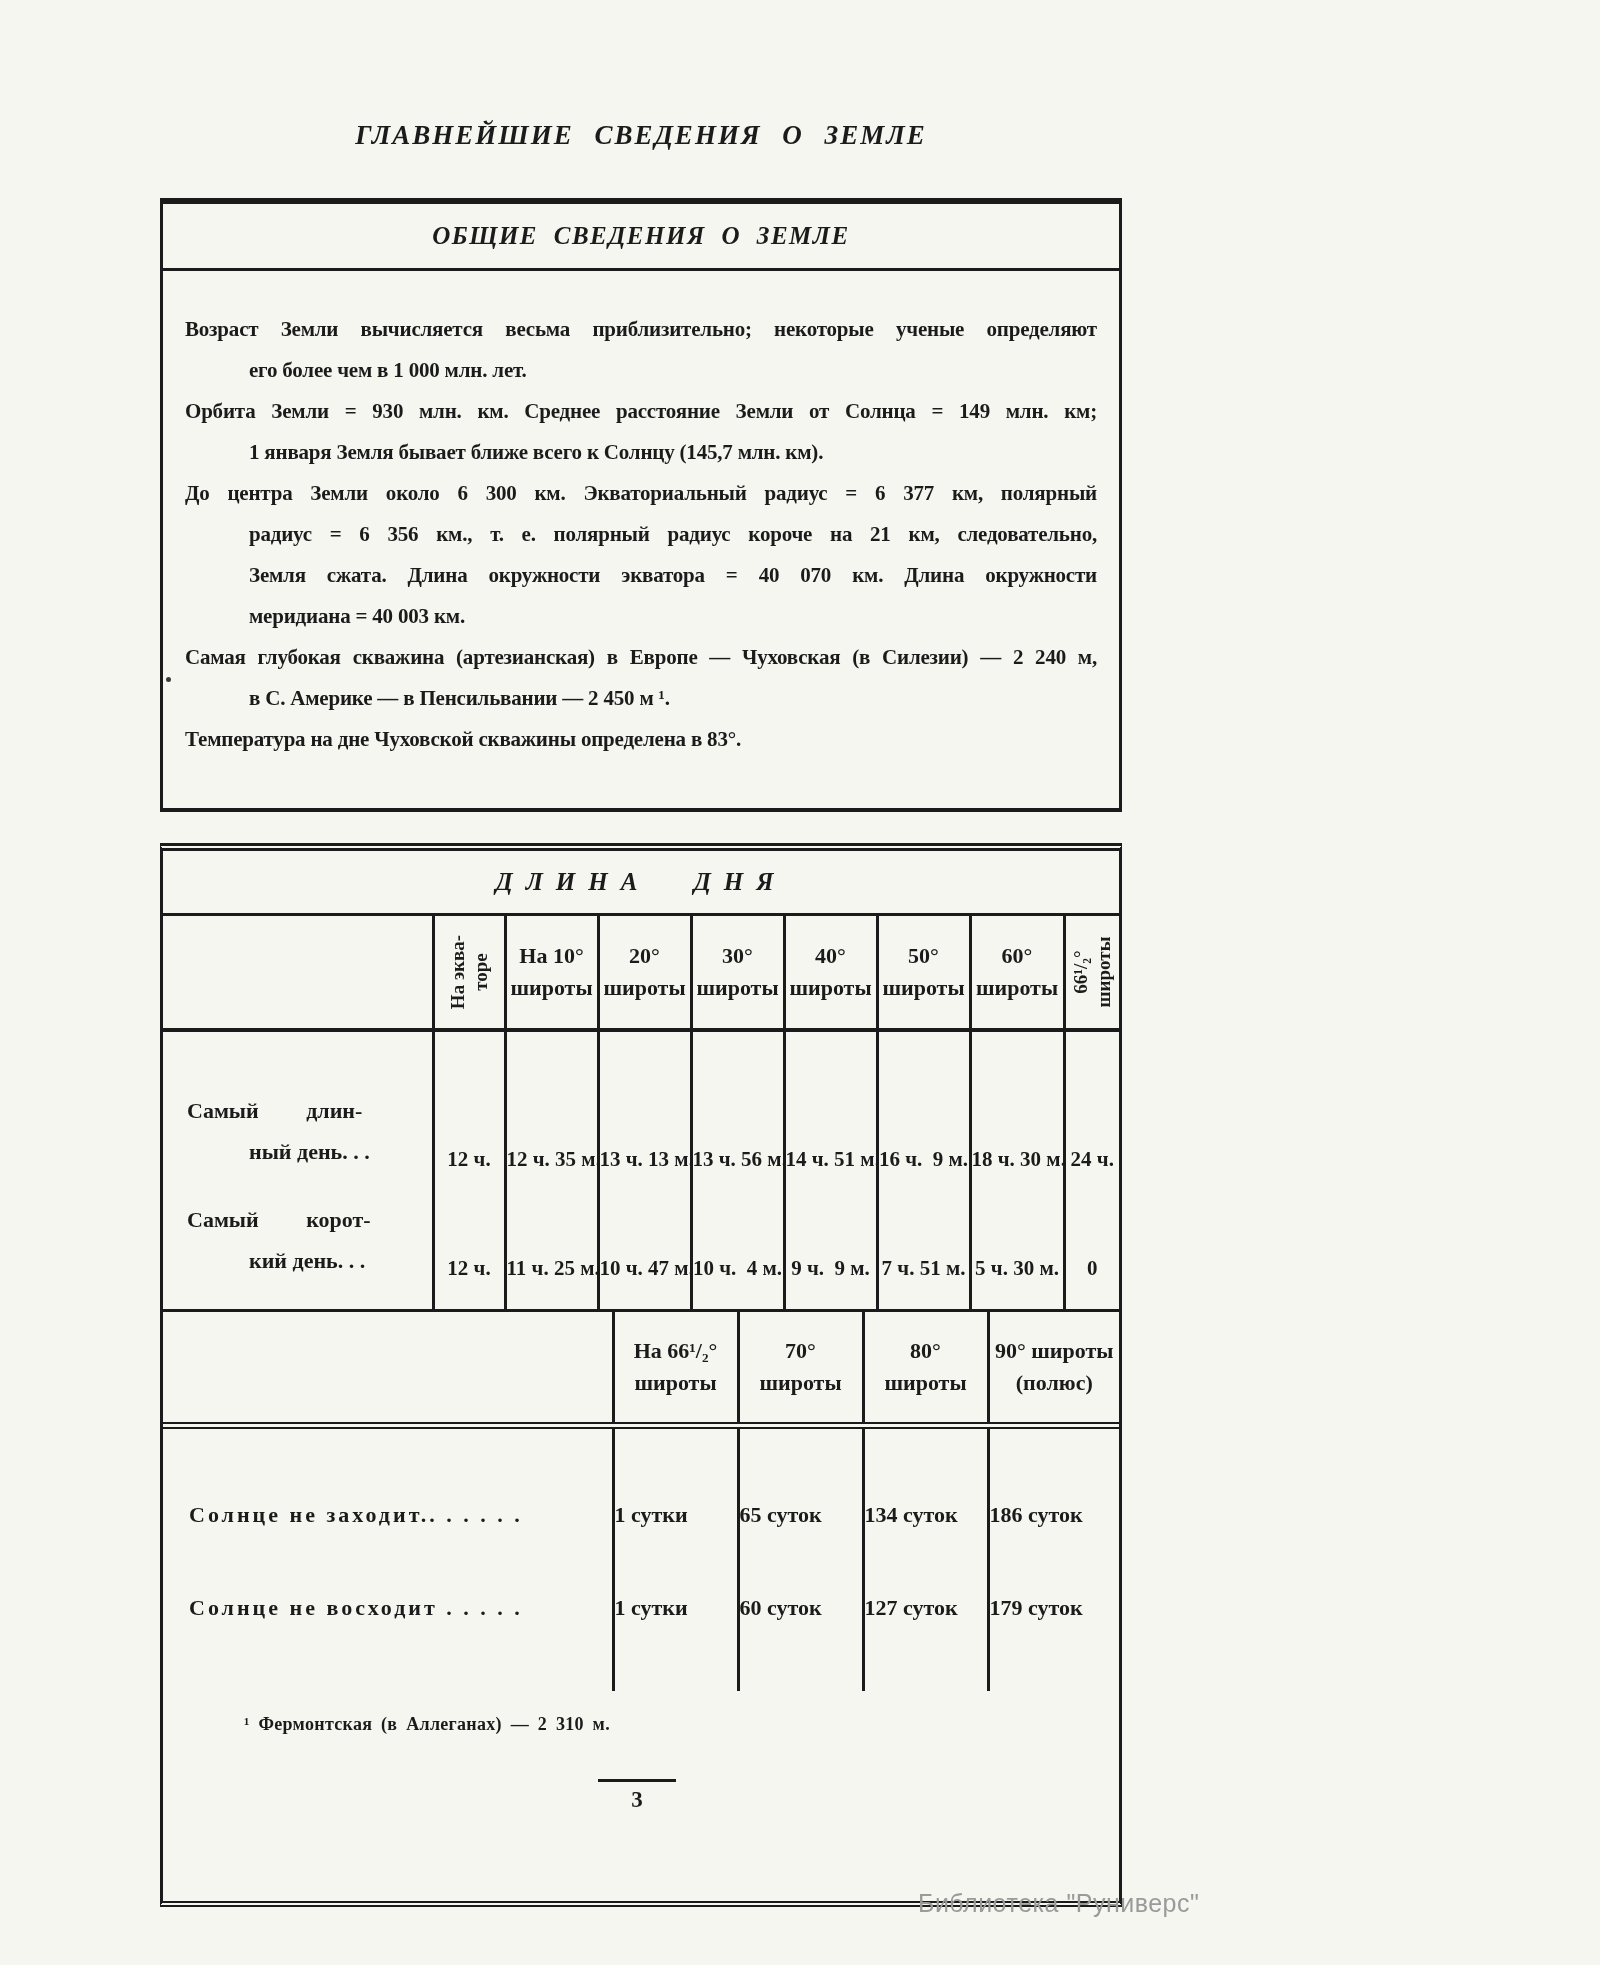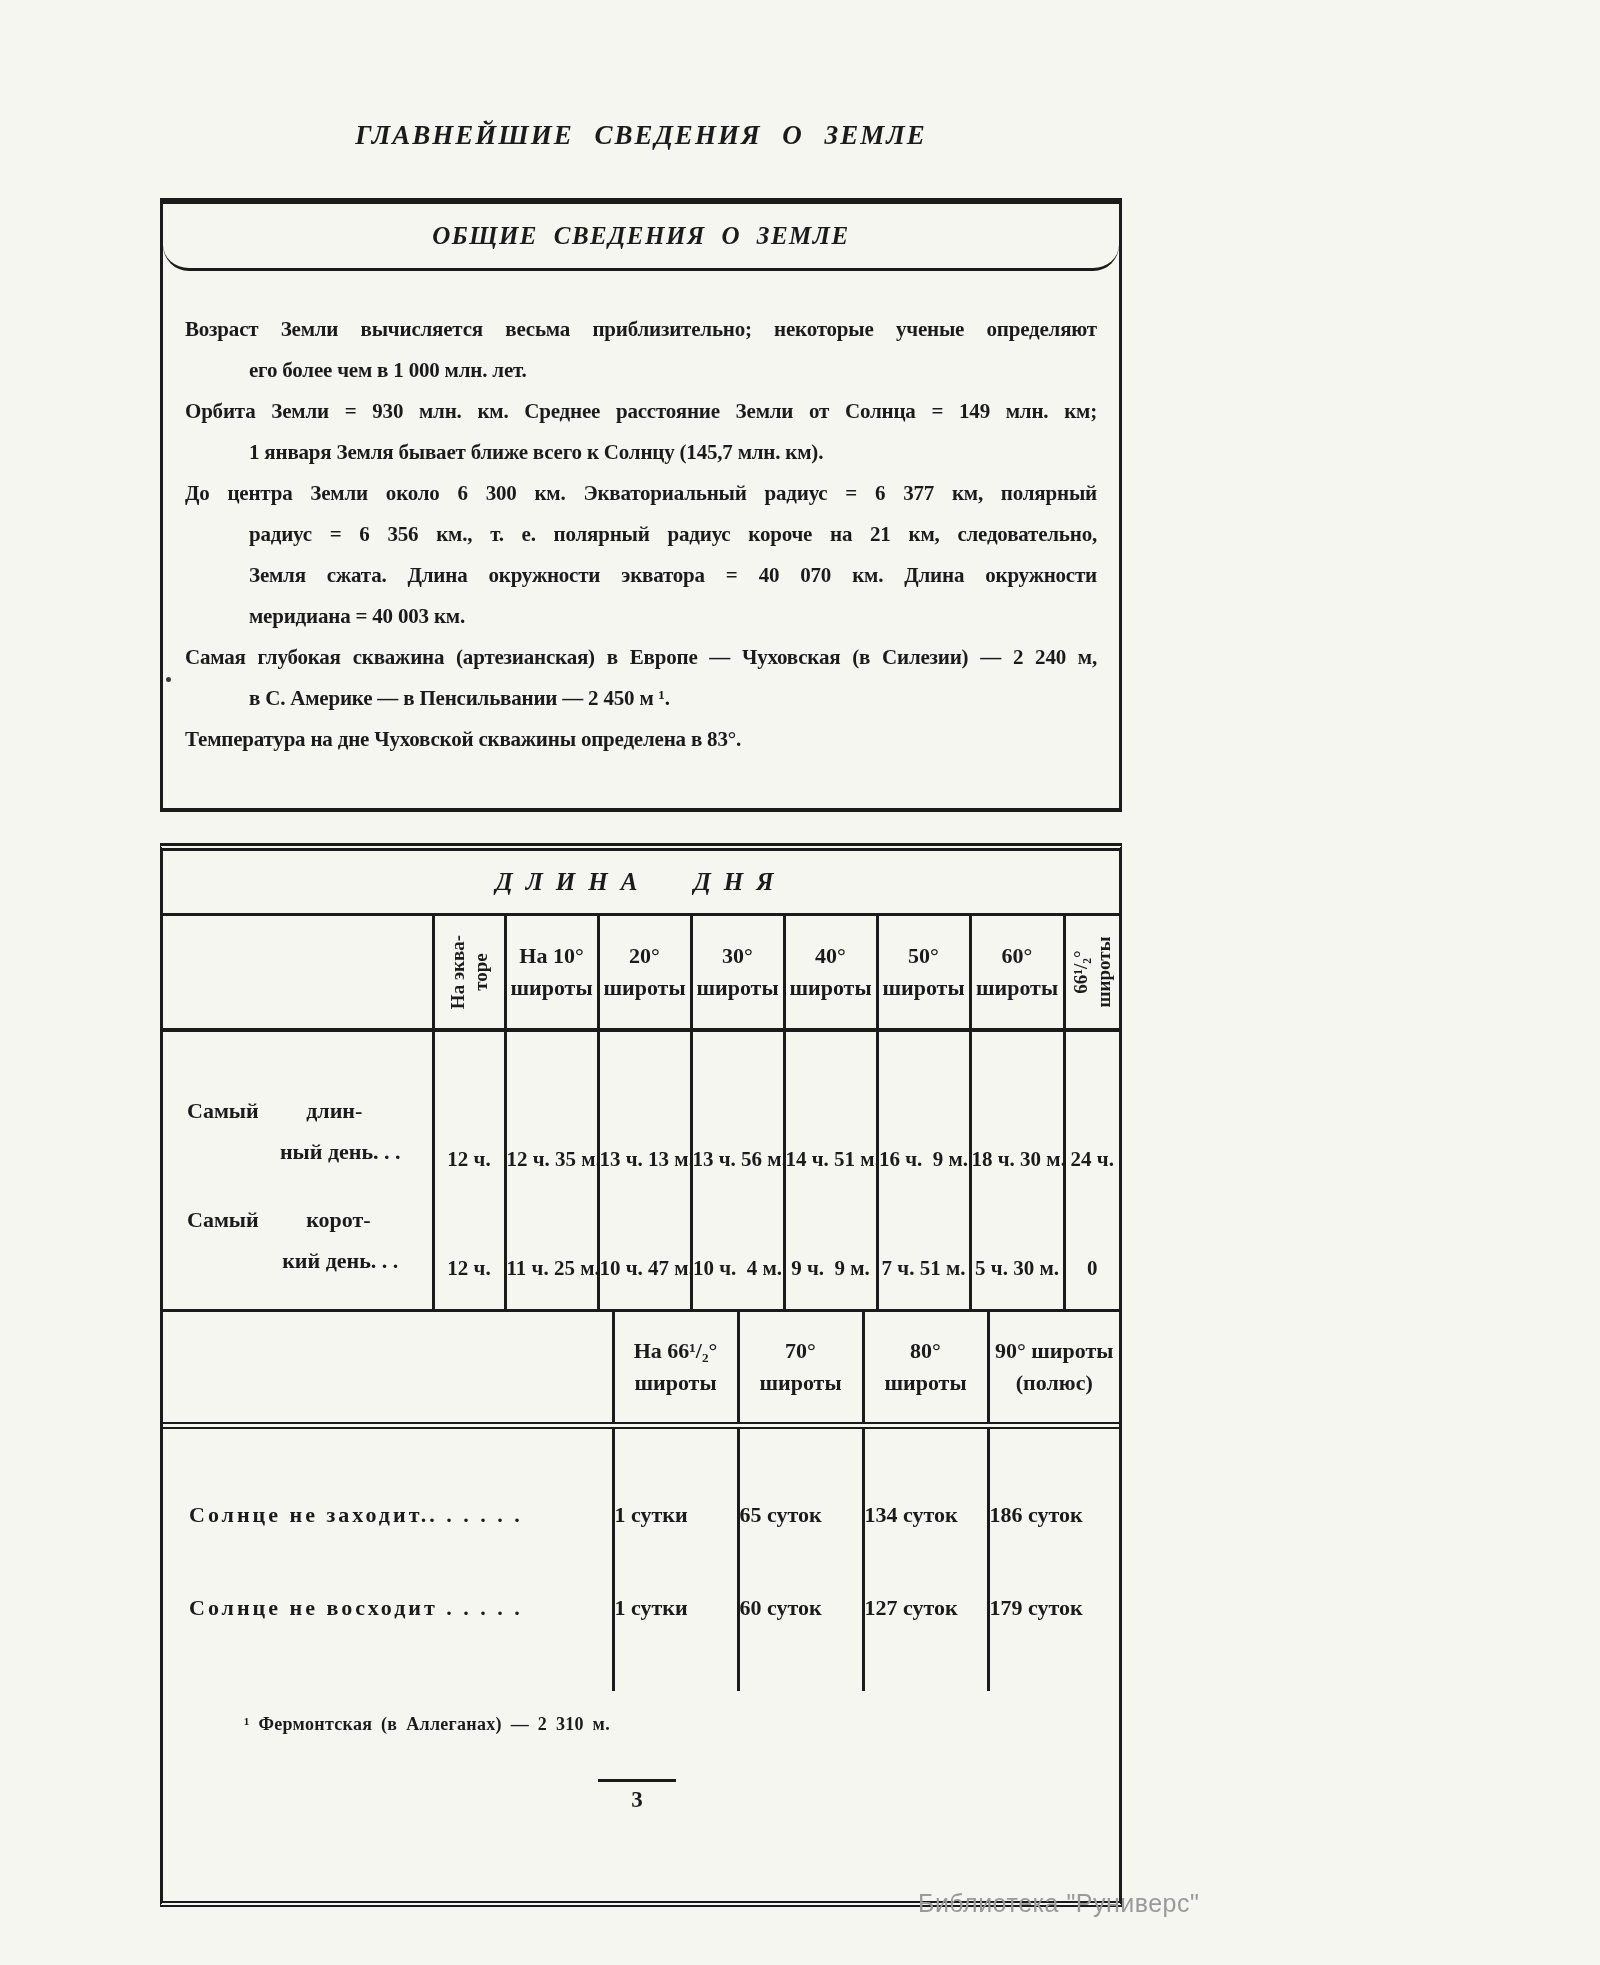--- a/index.html
+++ b/index.html
@@ -29,21 +29,21 @@
     box-sizing:border-box;
     border:3px solid var(--ink);
     border-top:6px solid var(--ink);
     border-bottom:4px solid var(--ink);
   }
   .box1-header{
     height:64px;
     display:flex;align-items:center;justify-content:center;
     border-bottom:3px solid var(--ink);
     font-style:italic;font-weight:700;font-size:25px;
-    letter-spacing:1.5px;word-spacing:8px;border-radius:26px;
+    letter-spacing:1.5px;word-spacing:8px;
   }
   .paragraphs{
     padding:38px 22px 0 22px;
     font-weight:700;font-size:21px;line-height:41px;
     letter-spacing:-0.2px;
   }
   .pline{white-space:nowrap;overflow:visible;}
   .pline.indent{padding-left:64px;}
   .pline.fill{text-align:justify;text-align-last:justify;}
   
@@ -67,21 +67,21 @@
   .upper thead th{border-bottom:4px solid var(--ink);height:112px;vertical-align:middle;}
   .upper th + th,.upper td + td{border-left:3px solid var(--ink);}
   .upper tbody td{vertical-align:bottom;text-align:center;font-size:21px;white-space:pre;}
   .upper tr.r1{height:158px;}
   .upper tr.r1 td{padding-bottom:16px;}
   .upper tr.r2{height:122px;}
   .upper tr.r2 td{padding-bottom:28px;}
   .upper tbody tr.r2 td{border-bottom:3px solid var(--ink);}
   .upper td.lbl{text-align:left;font-size:22px;white-space:normal;line-height:41px;}
   .lbl1{padding-left:24px;word-spacing:42px;white-space:pre;}
-  .lbl2{padding-left:86px;white-space:pre;text-align:center;}
+  .lbl2{padding-left:86px;white-space:pre;}
   .h2{display:flex;flex-direction:column;align-items:center;gap:10px;font-size:22px;line-height:22px;}
   .rot-wrap{display:flex;align-items:center;justify-content:center;height:100%;}
   .rot-text{display:inline-block;transform:rotate(-90deg);white-space:pre;text-align:center;
             font-size:19px;line-height:23px;font-weight:700;}
   
   .lower thead th{border-bottom:7px double var(--ink);height:110px;vertical-align:middle;}
   .lower th + th,.lower td + td{border-left:3px solid var(--ink);}
   .lower tbody td{font-size:22px;vertical-align:middle;white-space:pre;}
   .lower tr.la{height:130px;}
   .lower tr.la td{padding-top:47px;}

